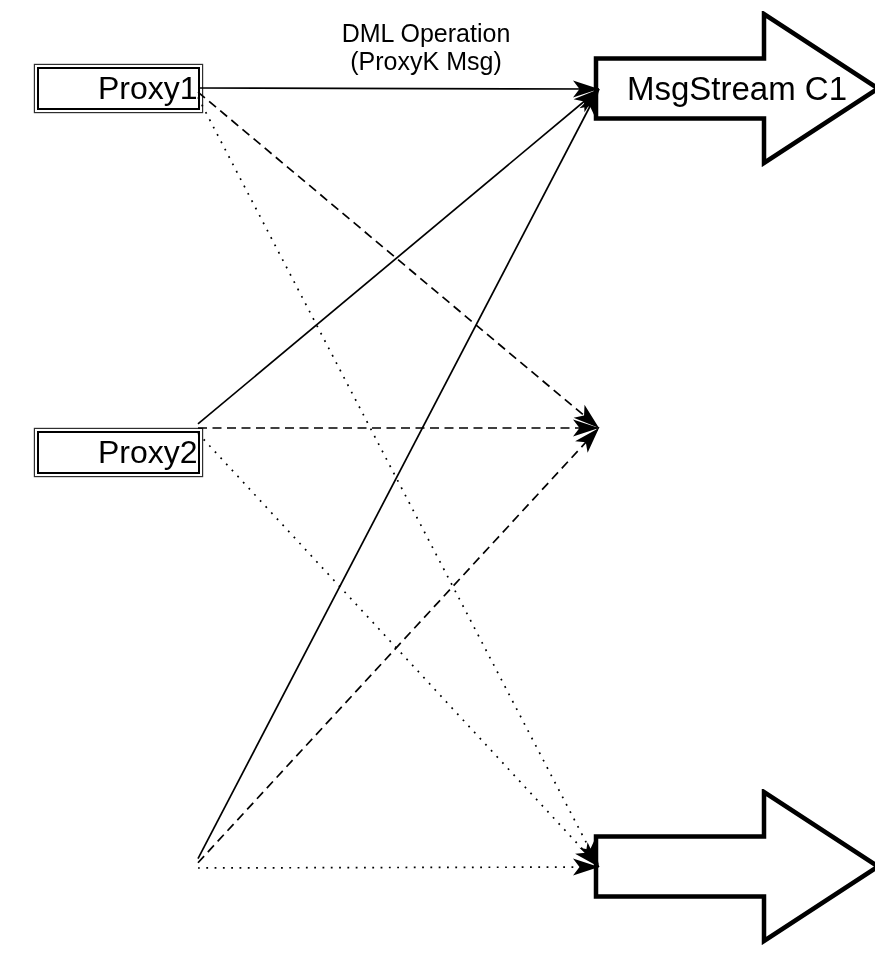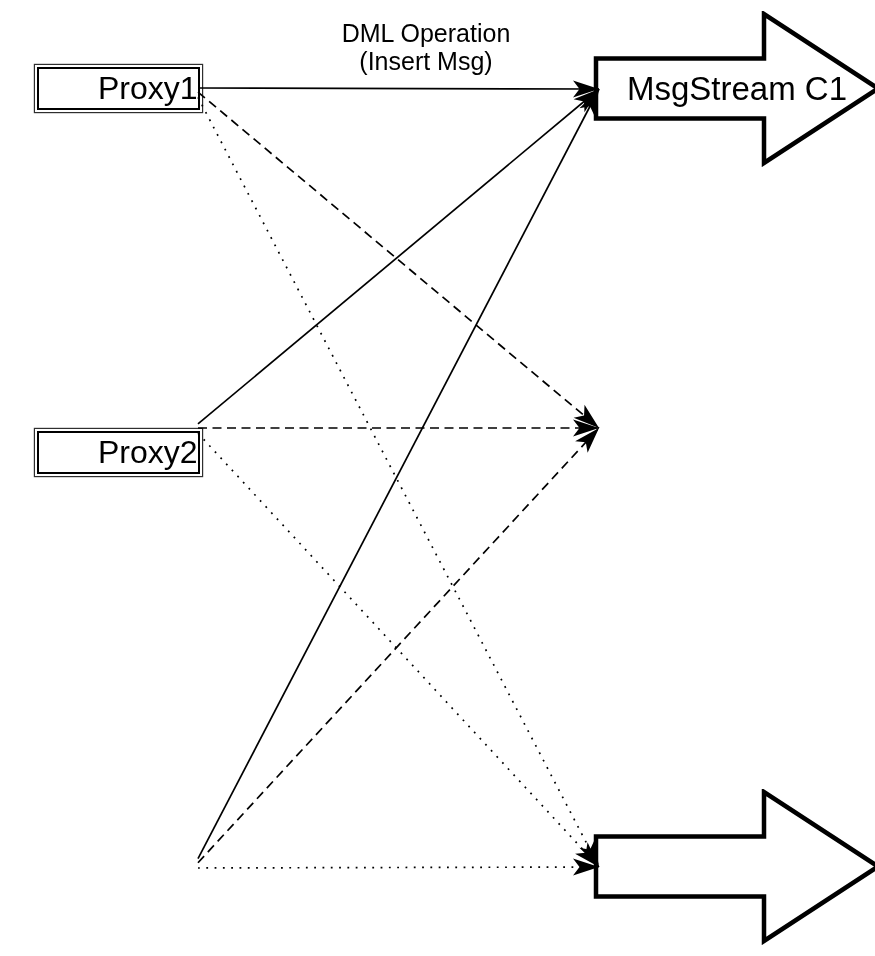--- a/index.html
+++ b/index.html
@@ -74,21 +74,21 @@
   .edge.dashed { stroke-dasharray: 9 5.5; }
   .edge.dotted { stroke-dasharray: 1.8 6.5; }
 </style>
 </head>
 <body>
 
 <div class="canvas">
 
   <div class="edge-annotation">
     <span>DML Operation</span>
-    <span>(Insert Msg)</span>
+    <span>(ProxyK Msg)</span>
   </div>
 
   <div class="proxy p1">
     <span>Proxy1</span>
   </div>
   <div class="proxy p2">
     <span>Proxy2</span>
   </div>
 
   <div class="stream s1">

